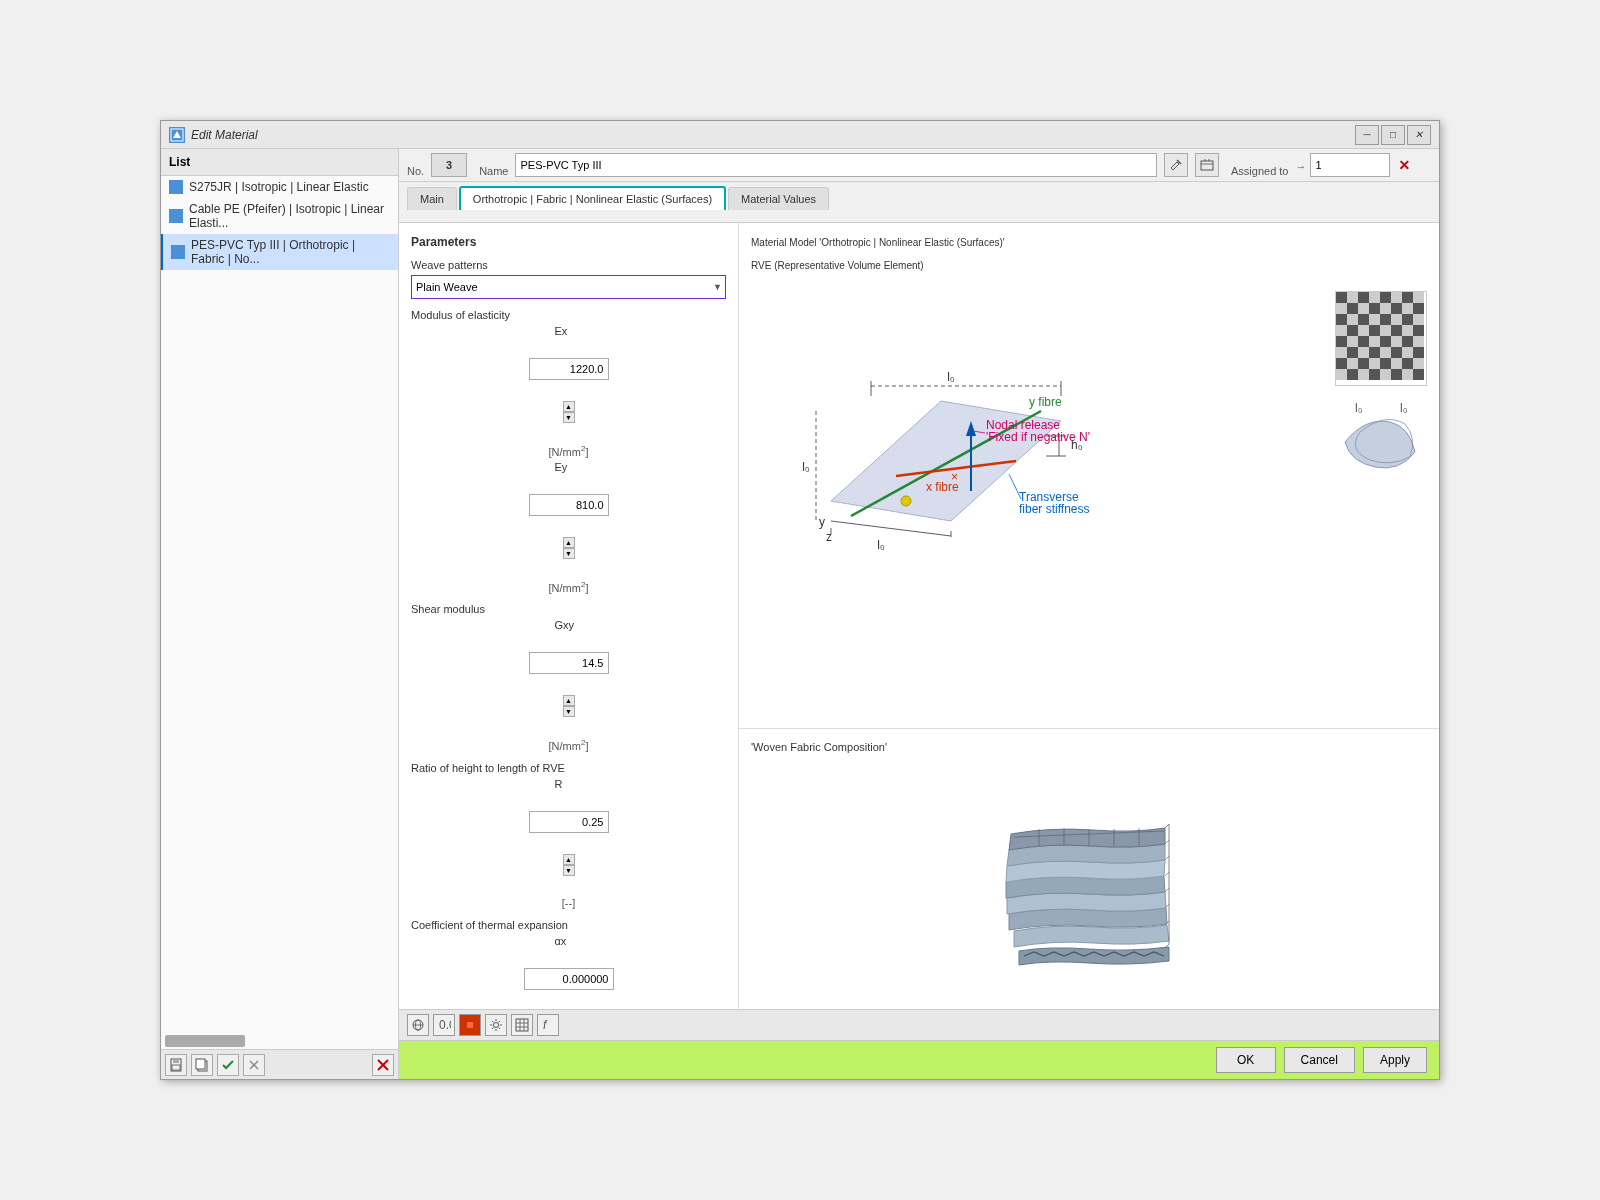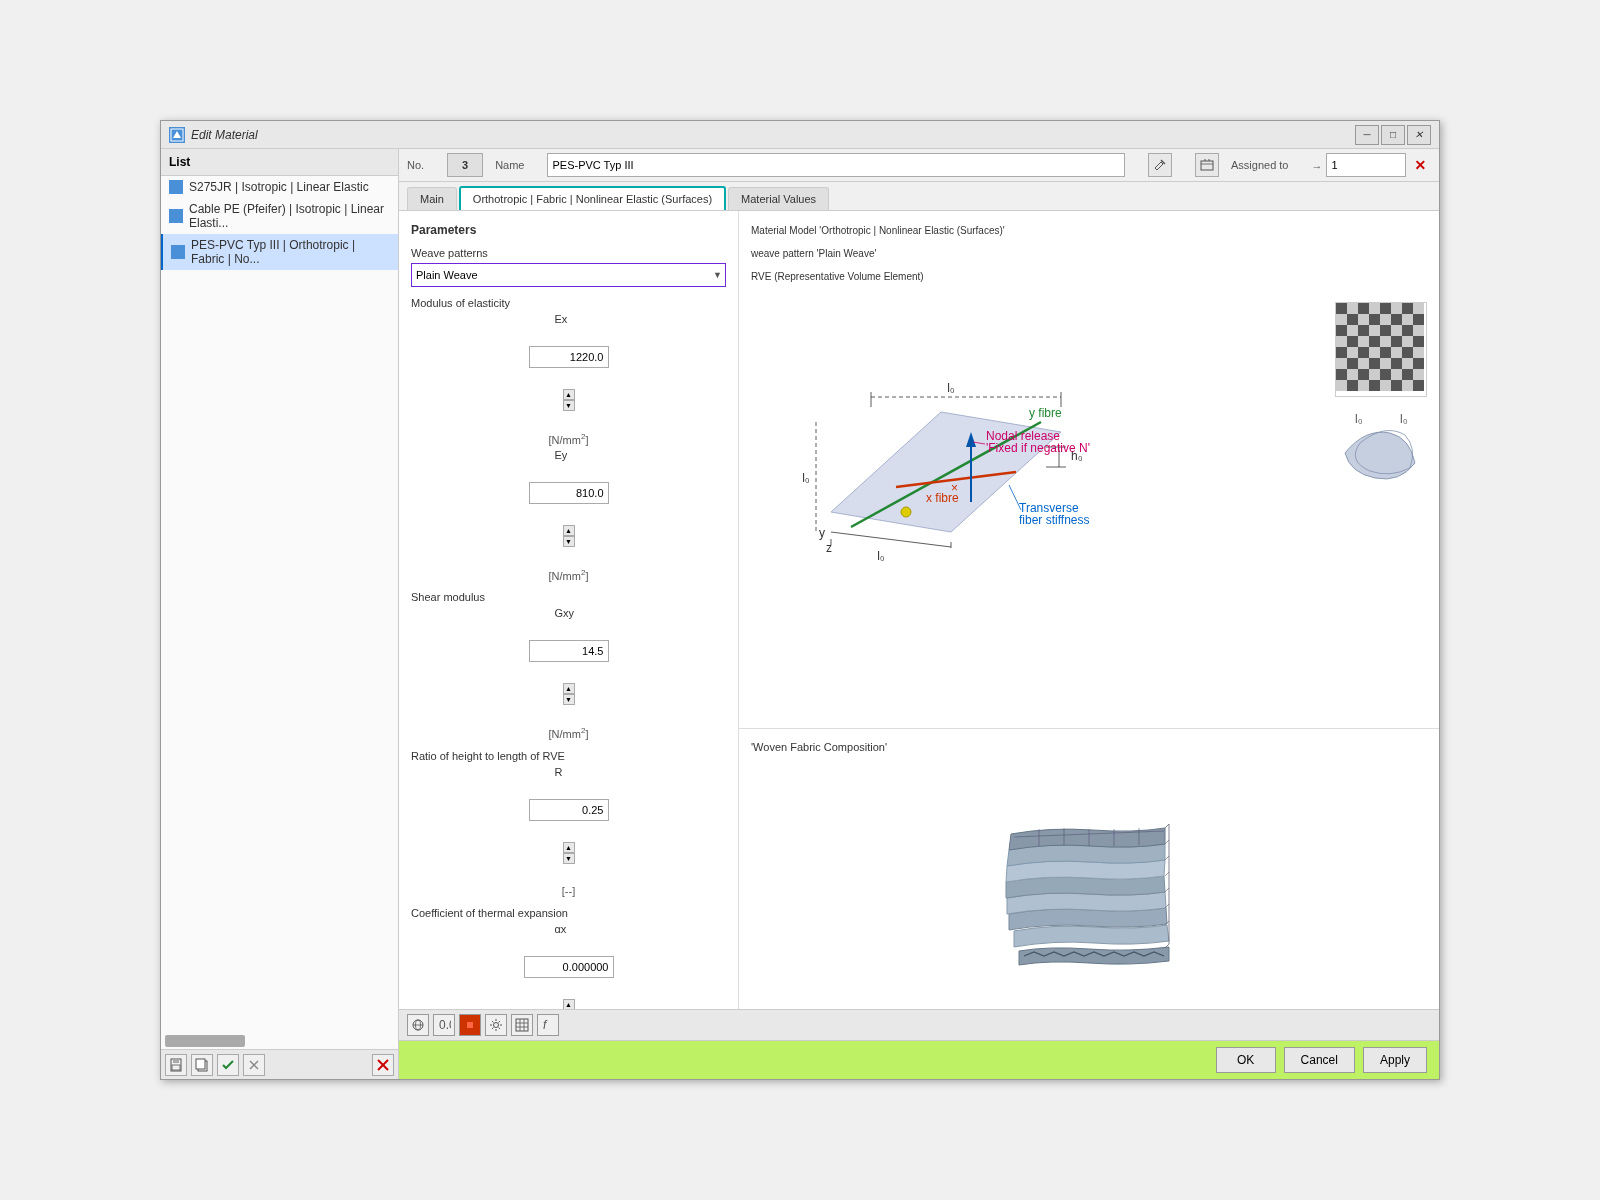--- a/index.html
+++ b/index.html
@@ -22,28 +22,28 @@
     .sidebar-item { display: flex; align-items: center; padding: 4px 8px; cursor: pointer; gap: 6px; font-size: 11px; color: #333; min-height: 22px; }
     .sidebar-item.selected { background: #cce0ff; border-left: 2px solid #0066cc; }
     .sidebar-item-color { width: 14px; height: 14px; flex-shrink: 0; }
     .sidebar-footer { height: 30px; border-top: 1px solid #ccc; background: #e8e8e8; display: flex; align-items: center; padding: 0 4px; gap: 4px; }
     .sidebar-footer-btn { width: 22px; height: 22px; background: #f0f0f0; border: 1px solid #aaa; cursor: pointer; display: flex; align-items: center; justify-content: center; font-size: 10px; }
     .scrollbar-thumb { height: 12px; width: 80px; background: #aaa; border-radius: 2px; }
     
     .main-panel { flex: 1; display: flex; flex-direction: column; overflow: hidden; }
     
     .top-bar { display: flex; align-items: center; background: #f0f0f0; border-bottom: 1px solid #ccc; padding: 4px 8px; gap: 12px; flex-shrink: 0; }
-    .field-group { display: flex; align-items: center; gap: 23px; }
+    .field-group { display: flex; align-items: flex-end; gap: 7px; }
     .field-label { font-size: 11px; color: #555; white-space: nowrap; }
     .field-value { font-size: 11px; color: #333; font-weight: bold; }
     .name-input { width: 400px; height: 24px; border: 1px solid #aaa; padding: 2px 4px; font-size: 11px; background: white; }
     .icon-btn { width: 24px; height: 24px; border: 1px solid #aaa; background: #e8e8e8; cursor: pointer; display: flex; align-items: center; justify-content: center; font-size: 11px; }
     .assigned-input { width: 120px; height: 24px; border: 1px solid #aaa; padding: 2px 4px; font-size: 11px; background: white; }
     
-    .tabs-row { display: flex; align-items: flex-end; padding: 4px 8px 0; background: #f0f0f0; flex-shrink: 0; gap: 2px; }
+    .tabs-row { display: flex; align-items: flex-end; padding: 4px 8px 12px; background: #f0f0f0; flex-shrink: 0; gap: 2px; }
     .tab { padding: 5px 12px; border: 1px solid #ccc; background: #e0e0e0; cursor: pointer; font-size: 11px; color: #333; border-radius: 3px 3px 0 0; border-bottom: none; }
     .tab.active { background: white; border: 2px solid #00aaaa; border-bottom: none; color: #333; font-weight: 500; z-index: 1; }
     
     .tab-content { flex: 1; background: white; border-top: 1px solid #ccc; display: flex; overflow: hidden; }
     
     .params-panel { width: 340px; border-right: 1px solid #ddd; padding: 12px; flex-shrink: 0; overflow-y: auto; }
     .params-title { font-weight: bold; font-size: 12px; margin-bottom: 10px; color: #333; }
     
     .param-section { margin-bottom: 10px; }
     .param-section-label { font-size: 11px; color: #333; margin-bottom: 4px; }
@@ -280,21 +280,20 @@
               </div>
               <span class="param-unit">[1/°C]</span>
             </div>
           </div>
         </div>
 
         <div class="info-panel">
 
           <div class="rve-section" style="border-bottom: 1px solid #ddd; padding: 12px; flex: 1; position: relative; overflow: hidden;">
             <div class="rve-text">Material Model 'Orthotropic | Nonlinear Elastic (Surfaces)'</div>
-            <div class="rve-text">weave pattern 'Plain Weave'</div>
             <div class="rve-text">RVE (Representative Volume Element)</div>
 
             <div style="display: flex; gap: 16px; align-items: flex-start; margin-top: 8px;">
 
               <div style="flex: 1; position: relative;">
                 <svg width="360" height="270" viewBox="0 0 360 270">
 
                   <polygon points="80,220 200,240 310,140 190,120" fill="#c8d0e8" stroke="#8090b8" stroke-width="1" opacity="0.7"></polygon>
 
                   <line x1="120" y1="105" x2="310" y2="105" stroke="#333" stroke-width="0.8" stroke-dasharray="4,3"></line>

